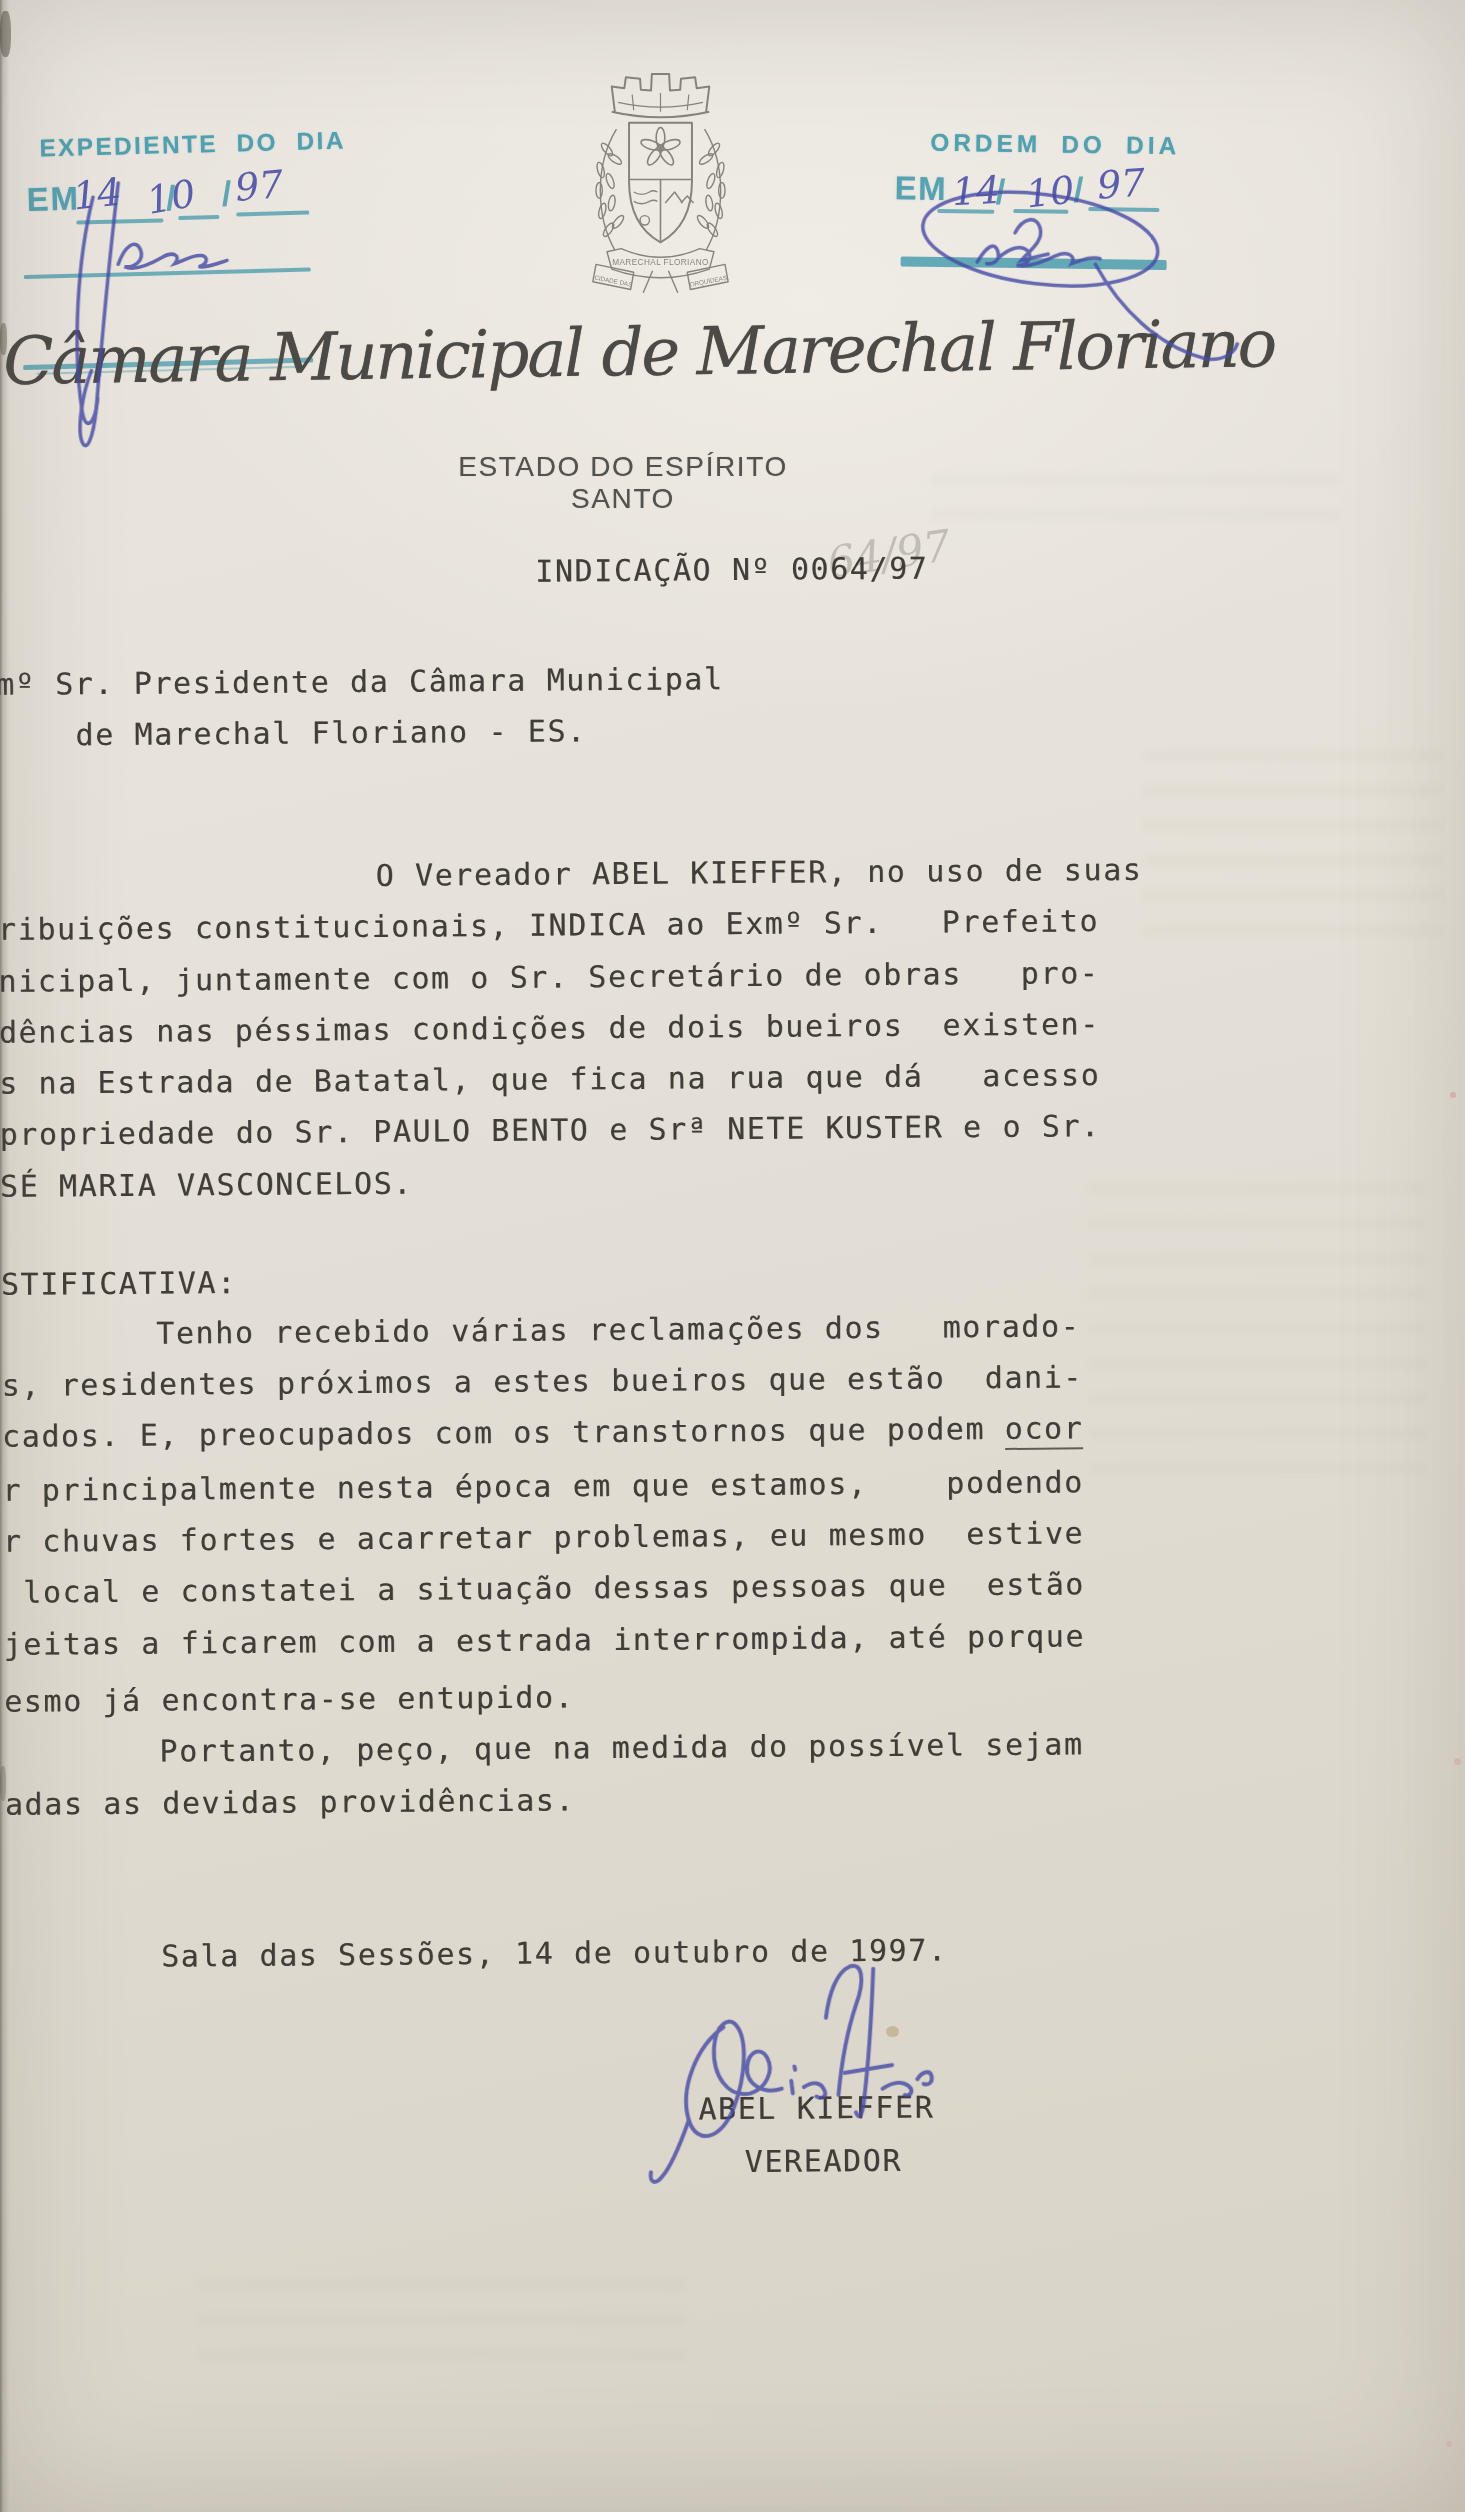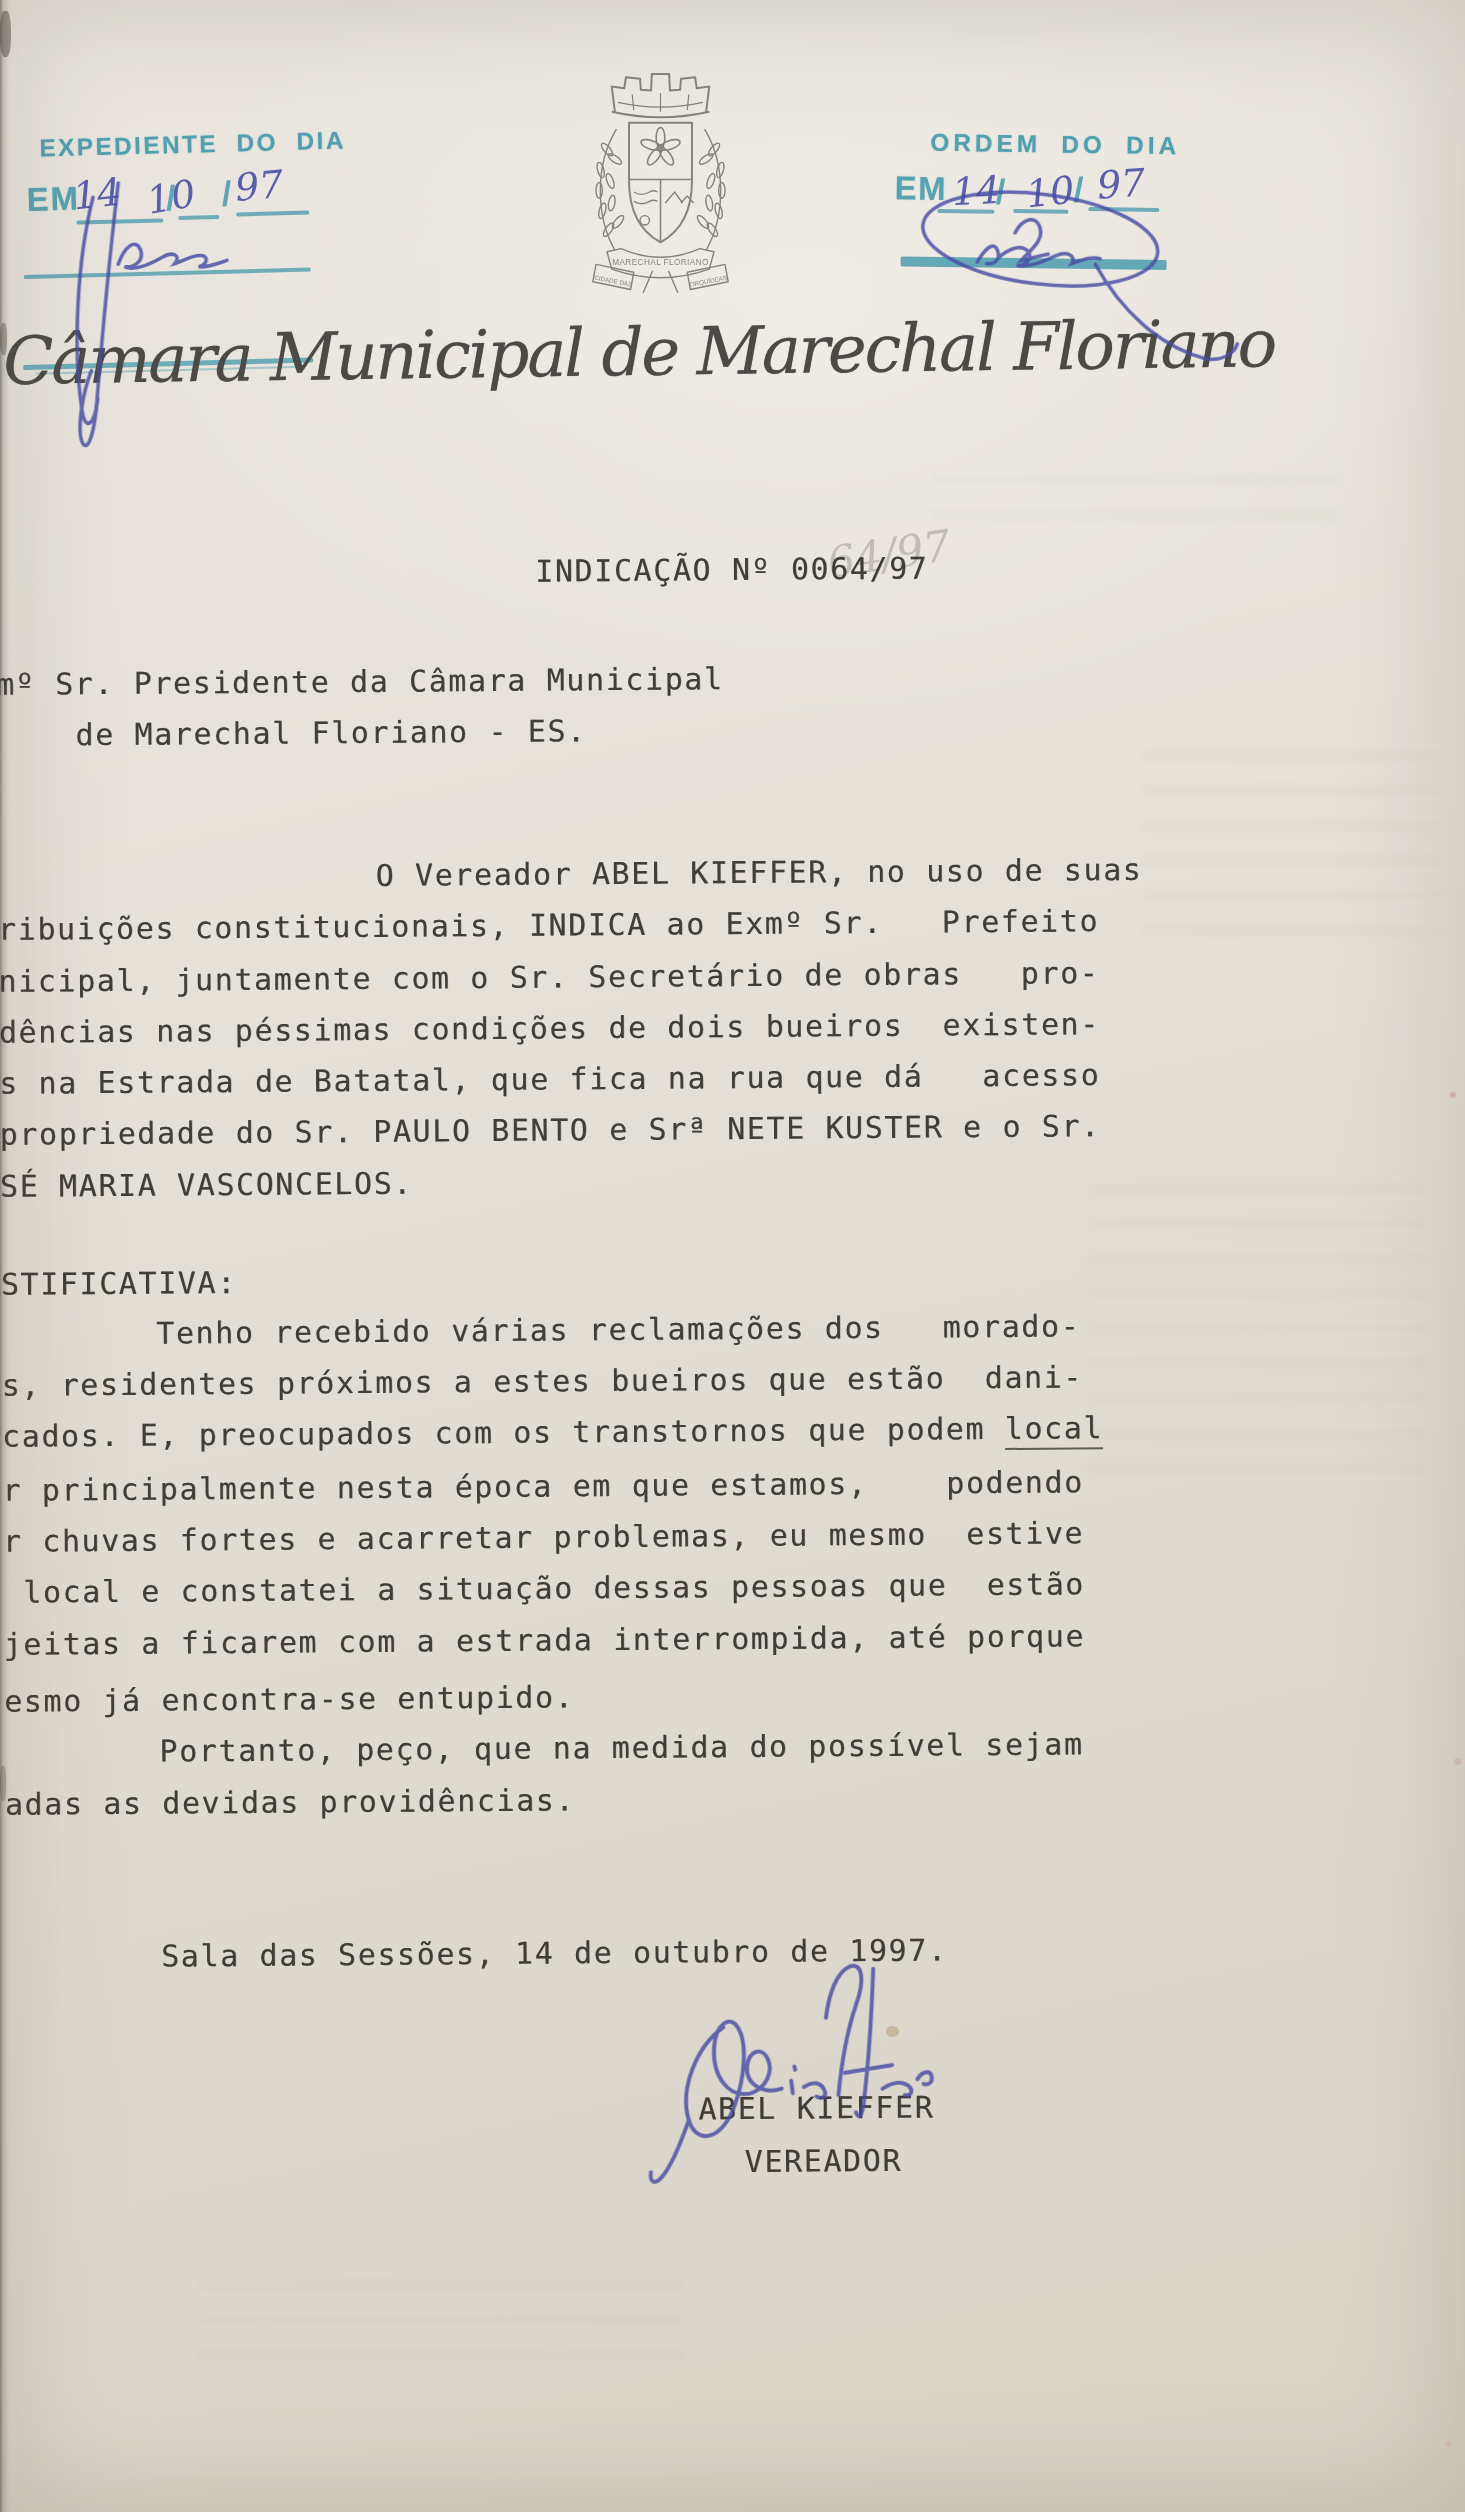--- a/index.html
+++ b/index.html
@@ -141,40 +141,41 @@
       <path d="M110,264 L98,292 M130,264 L142,292" stroke-width="1.8"></path>
     </g>
     <g fill="#6f6e66" font-family="Liberation Sans,sans-serif">
       <text x="120" y="257" font-size="10.5" text-anchor="middle" letter-spacing="0.5">MARECHAL FLORIANO</text>
       <text x="60" y="280" font-size="8" text-anchor="middle" transform="rotate(11 60 278)">CIDADE DAS</text>
       <text x="181" y="280" font-size="8" text-anchor="middle" transform="rotate(-11 181 278)">ORQUÍDEAS</text>
     </g>
   </svg>
 
   <div class="org-script" style="left:3.2px;top:314px">Câmara Municipal de Marechal Floriano</div>
+  <div class="state-line" style="left:426px;top:451px;width:394px">ESTADO DO ESPÍRITO SANTO</div>
 
   <div class="typed-layer">
     <div class="pencil" style="left:832px;top:534px">64/97</div>
     <div class="tw" style="left:540px;top:556px">INDICAÇÃO Nº 0064/97</div>
 
     <div class="tw" style="left:0;top:665px">mº Sr. Presidente da Câmara Municipal</div>
     <div class="tw" style="left:79px;top:716px">de Marechal Floriano - ES.</div>
 
     <div class="tw" style="left:378px;top:859px">O Vereador ABEL KIEFFER, no uso de suas</div>
     <div class="tw" style="left:0;top:910px">ribuições constitucionais, INDICA ao Exmº Sr.   Prefeito</div>
     <div class="tw" style="left:0;top:962px">nicipal, juntamente com o Sr. Secretário de obras   pro-</div>
     <div class="tw" style="left:0;top:1013px">dências nas péssimas condições de dois bueiros  existen-</div>
     <div class="tw" style="left:0;top:1064px">s na Estrada de Batatal, que fica na rua que dá   acesso</div>
     <div class="tw" style="left:0;top:1115px">propriedade do Sr. PAULO BENTO e Srª NETE KUSTER e o Sr.</div>
     <div class="tw" style="left:0;top:1167px">SÉ MARIA VASCONCELOS.</div>
 
     <div class="tw" style="left:0;top:1265px">STIFICATIVA:</div>
     <div class="tw" style="left:155px;top:1315px">Tenho recebido várias reclamações dos   morado-</div>
     <div class="tw" style="left:0;top:1366px">s, residentes próximos a estes bueiros que estão  dani-</div>
-    <div class="tw" style="left:0;top:1417px"><span>cados. E, preocupados com os transtornos que podem </span><span class="uline">local</span></div>
+    <div class="tw" style="left:0;top:1417px"><span>cados. E, preocupados com os transtornos que podem </span><span class="uline">ocor</span></div>
     <div class="tw" style="left:0;top:1471px">r principalmente nesta época em que estamos,    podendo</div>
     <div class="tw" style="left:0;top:1522px">r chuvas fortes e acarretar problemas, eu mesmo  estive</div>
     <div class="tw" style="left:20px;top:1573px">local e constatei a situação dessas pessoas que  estão</div>
     <div class="tw" style="left:0;top:1625px">jeitas a ficarem com a estrada interrompida, até porque</div>
     <div class="tw" style="left:0;top:1682px">esmo já encontra-se entupido.</div>
     <div class="tw" style="left:155px;top:1733px">Portanto, peço, que na medida do possível sejam</div>
     <div class="tw" style="left:0;top:1785px">adas as devidas providências.</div>
 
     <div class="tw" style="left:155px;top:1938px">Sala das Sessões, 14 de outubro de 1997.</div>
     <div class="tw" style="left:691px;top:2095px">ABEL KIEFFER</div>

